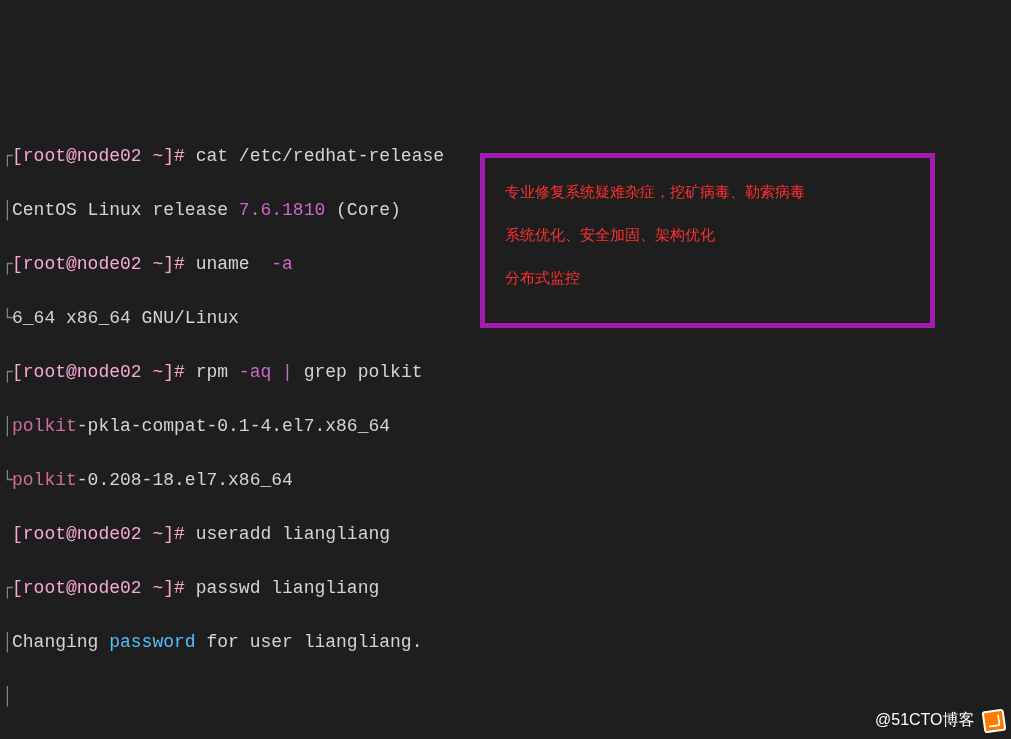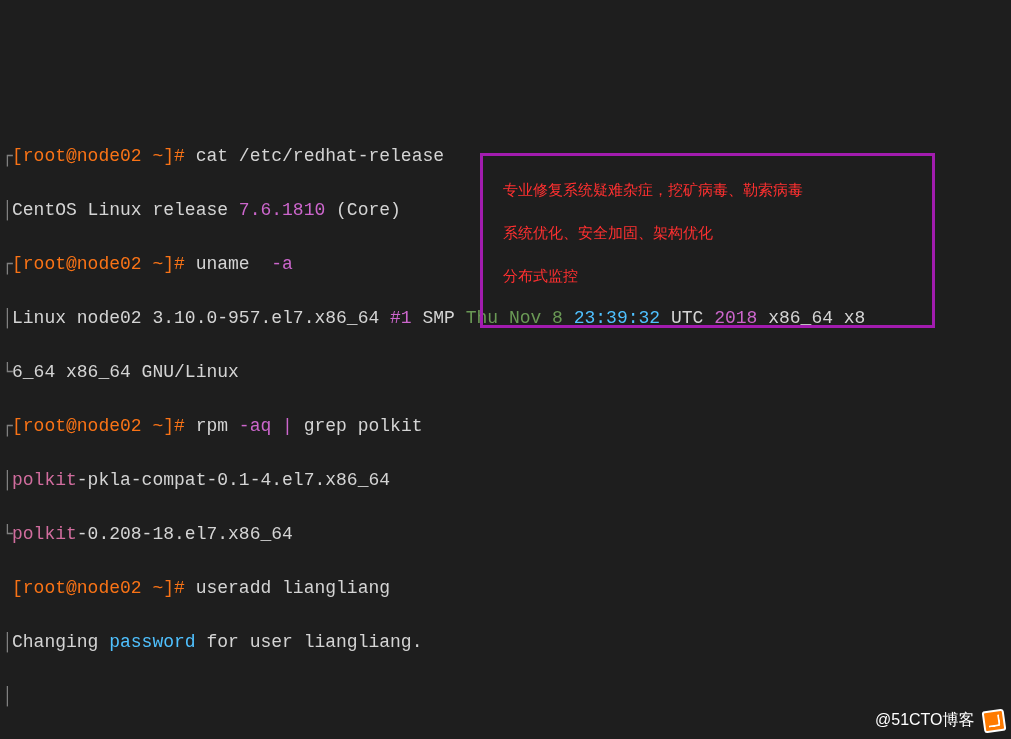--- a/index.html
+++ b/index.html
@@ -10,36 +10,36 @@
     line-height: 27px;
     color: #d4d4d4;
     width: 1011px;
     height: 739px;
     overflow: hidden;
     position: relative;
     padding: 8px 0 0 2px;
     white-space: pre;
   }
   .line { display: block; white-space: pre; }
-  .prompt-root { color: #f97316; }
+  .prompt-root { color: #f9a8d4; }
   .opt { color: #cc66cc; }
   .cyan { color: #4fc1ff; text-align: right; }
   .num { color: #cc66cc; text-align: right; }
   .pink { color: #d16d9e; }
   .date-g { color: #6a9955; }
   .date-t { color: #4fc1ff; }
   .date-p { color: #cc66cc; }
 
   .overlay-box {
     position: absolute;
     top: 153px;
     left: 480px;
     width: 455px;
     height: 175px;
-    border: 3px solid #a21caf;
+    border: 5px solid #a21caf;
     color: #ff3030;
     font-family: "Microsoft YaHei","SimSun",sans-serif;
     font-size: 15px;
     line-height: 1;
     padding: 26px 20px;
     background: transparent;
     white-space: normal;
   }
   .overlay-box div { margin-bottom: 28px; }
   .overlay-box div:last-child { margin-bottom: 12px; }
@@ -75,26 +75,26 @@
 </style>
 </head>
 <body>
 
 
 
 <div>
 <span class="line"><span class="left-dash">┌</span><span class="prompt-root">[root@node02 ~]#</span> <span>cat /etc/redhat-release</span></span>
 <span class="line"><span class="left-dash">│</span>CentOS Linux release <span class="num">7.6.1810</span> (Core)</span>
 <span class="line"><span class="left-dash">┌</span><span class="prompt-root">[root@node02 ~]#</span> <span>uname</span>  <span class="opt">-a</span></span>
-<span class="line"><span class="left-dash">│</span><span>Linux node02 3.10.0-957.el7.x86_64 </span><span class="opt">#1</span><span> SMP </span><span class="date-g">Thu Nov 8</span> <span class="date-t">23:39:32</span><span> UTC </span><span class="date-p">2018</span><span> x86_64 x8</span></span>
 <span class="line"><span class="left-dash">└</span><span>6_64 x86_64 GNU/Linux</span></span>
 <span class="line"><span class="left-dash">┌</span><span class="prompt-root">[root@node02 ~]#</span> <span>rpm</span> <span class="opt">-aq</span> <span class="opt">|</span> <span>grep polkit</span></span>
 <span class="line"><span class="left-dash">│</span><span class="pink">polkit</span><span>-pkla-compat-0.1-4.el7.x86_64</span></span>
 <span class="line"><span class="left-dash">└</span><span class="pink">polkit</span><span>-0.208-18.el7.x86_64</span></span>
 <span class="line"><span class="left-dash"> </span><span class="prompt-root">[root@node02 ~]#</span> <span>useradd liangliang</span></span>
+<span class="line"><span class="left-dash">┌</span><span class="prompt-root">[root@node02 ~]#</span> <span>passwd liangliang</span></span>
 <span class="line"><span class="left-dash">│</span><span>Changing </span><span class="cyan">password</span><span> for user liangliang.</span></span>
 <span class="line"><span class="left-dash">│</span></span>
 
 
 
 
 
 
 
 

